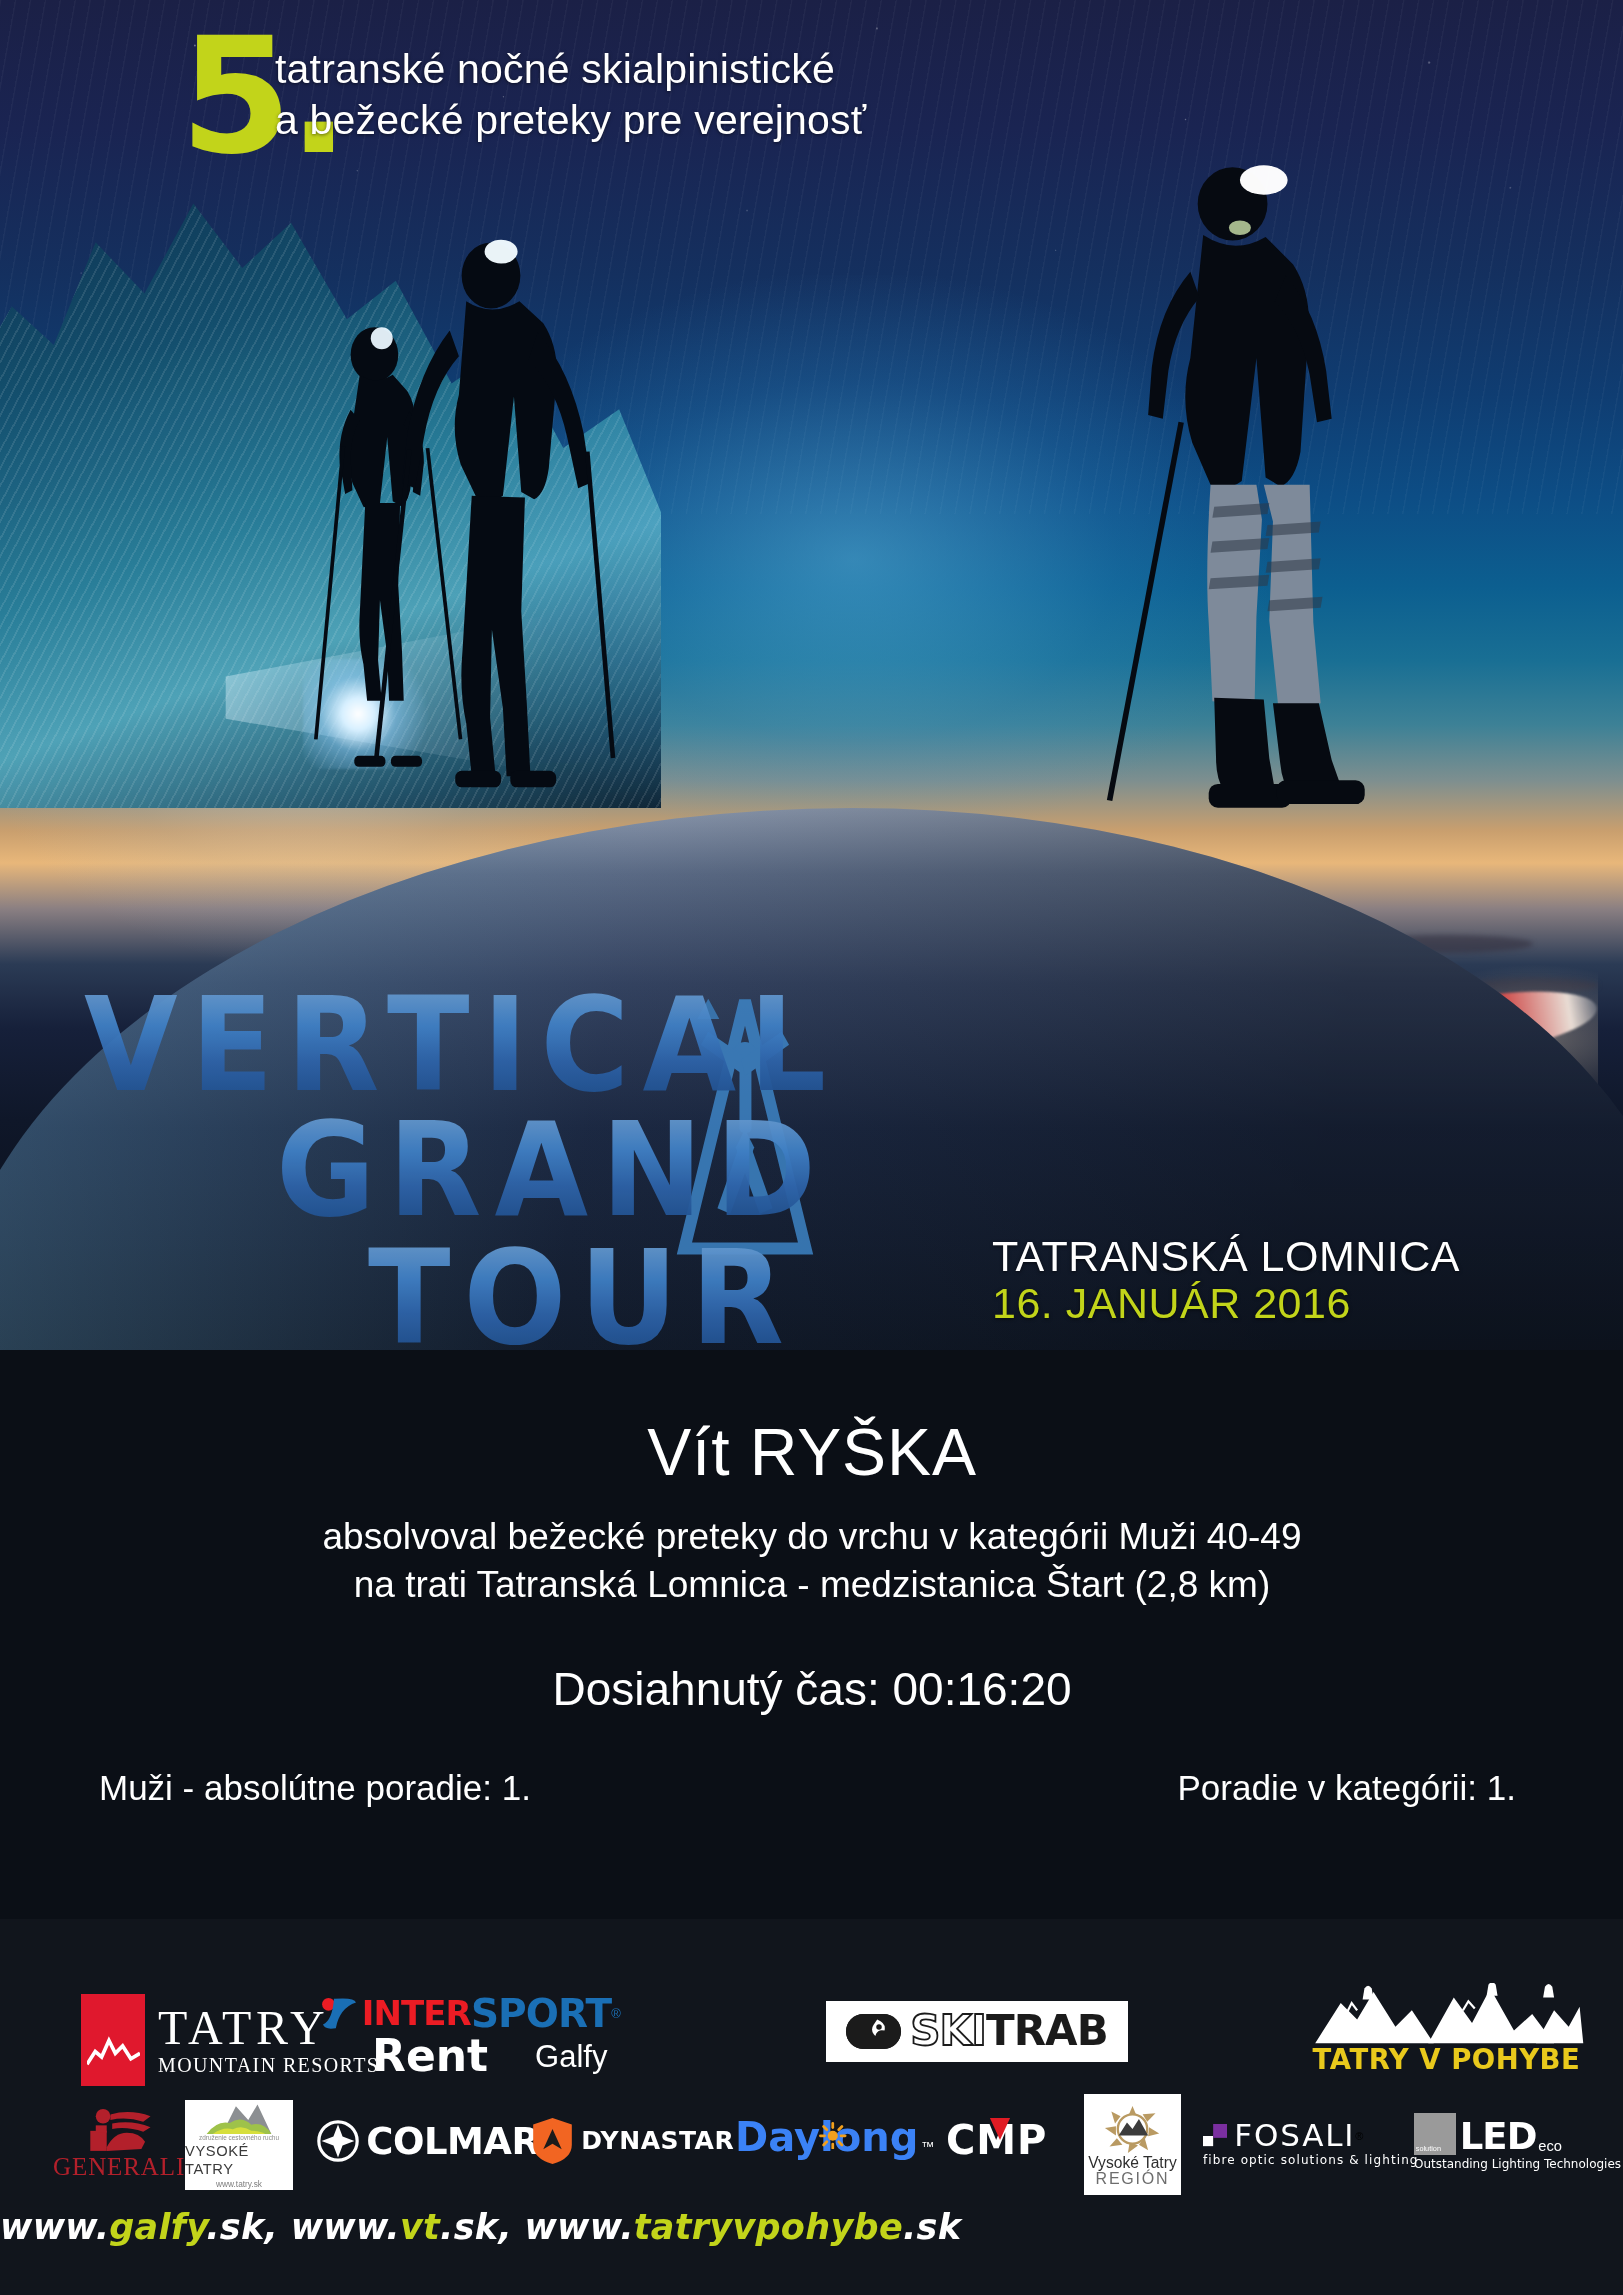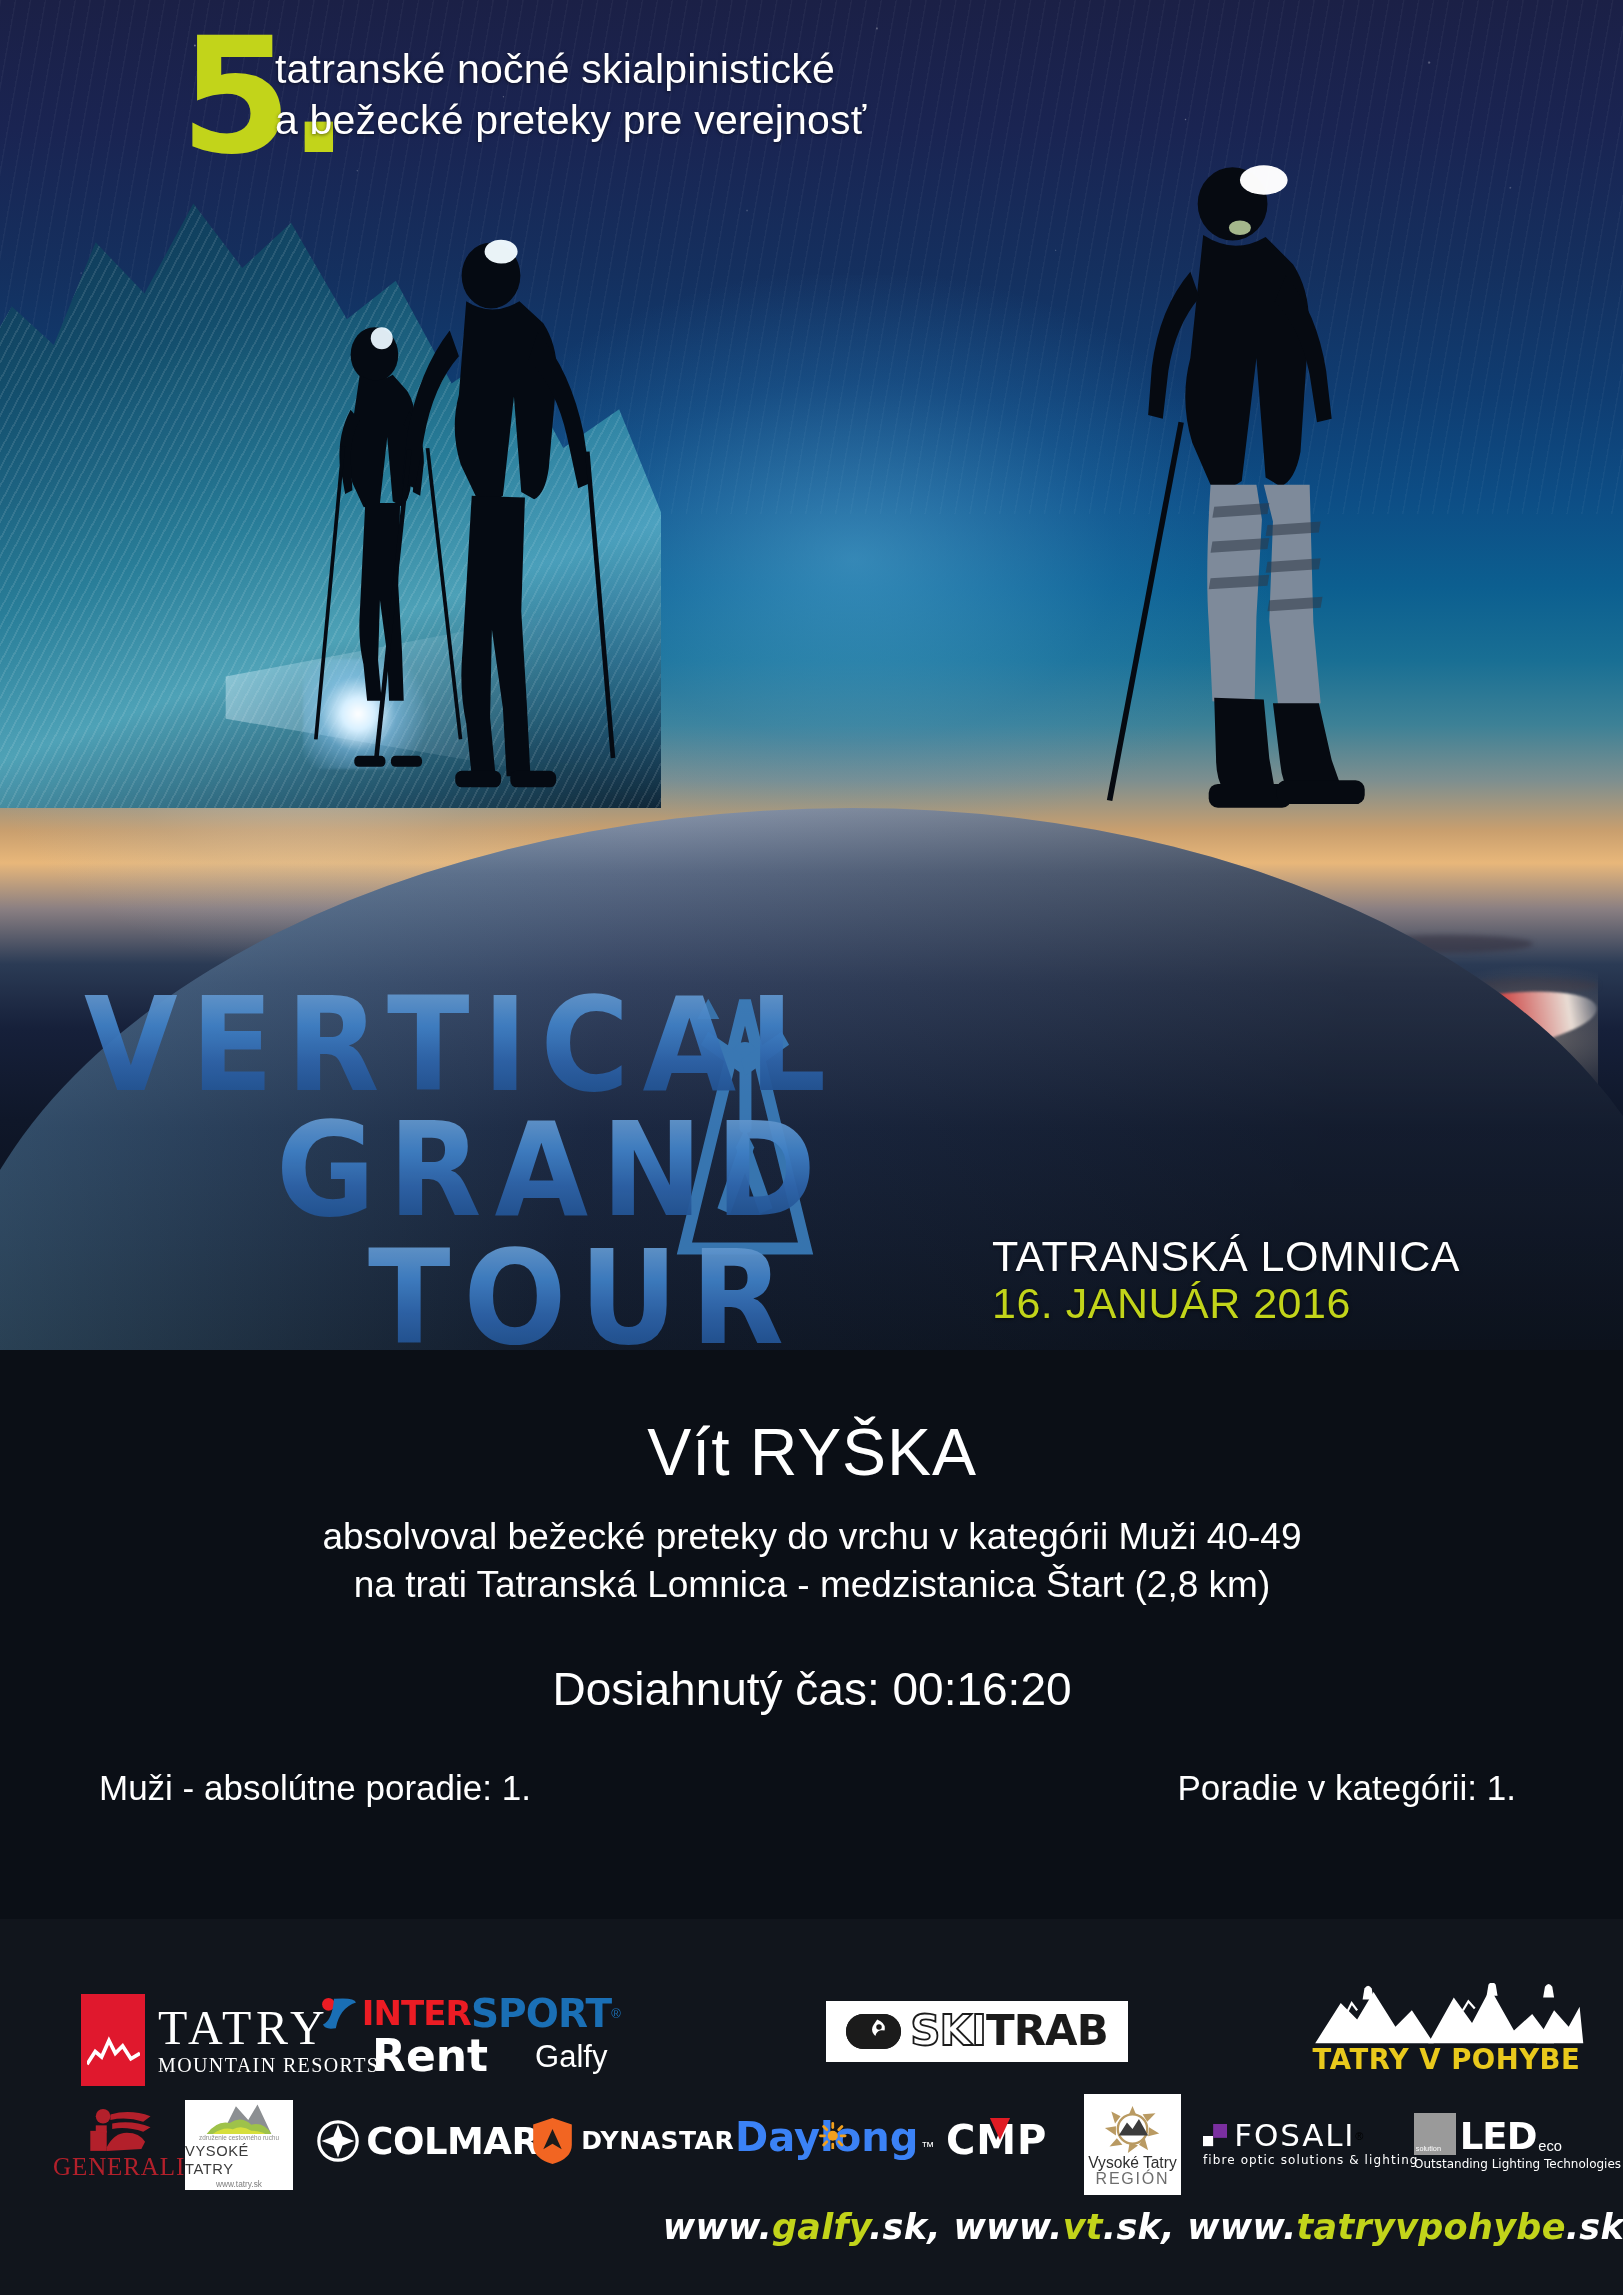--- a/index.html
+++ b/index.html
@@ -297,25 +297,24 @@
   .led{ left:1414px; top:5.5px; flex-direction:column; align-items:flex-start; }
   .led-top{ display:flex; align-items:flex-end; }
   .led-sol{ width:42px; height:42px; background:#9a9a9a; position:relative; margin-right:3.7px; }
   .led-sol span{ position:absolute; left:1.8px; bottom:1.8px; font-size:7.3px; color:#fff; }
   .led-txt{ color:#fff; font-weight:700; font-size:37px; line-height:37px; font-family:"DejaVu Sans", sans-serif; letter-spacing:-0.9px;}
   .led-eco{ color:#fff; font-size:14.7px; line-height:16.5px; margin-left:1.8px; }
   .led-sub{ color:#fff; font-size:12px; line-height:14.7px; margin-top:2.8px; font-family:"DejaVu Sans", sans-serif; }
 
   
   .footer{
-    position:absolute; left:0; top:2206px; width:1624px; text-align:right;
+    position:absolute; left:0; top:2206px; width:1624px; text-align:left;
     font-size:35px; line-height:42px; font-weight:700; font-style:italic;
     color:#ffffff; letter-spacing:0.3px;
     font-family:"DejaVu Sans", sans-serif;
-    padding-left:9px;
   }
   .footer .hl{ color:#c2d41a; }
 </style>
 </head>
 <body>
 
 <div class="hero">
   <div class="hero-stars"></div>
   <div class="hero-rain"></div>
   <div class="mtn-left"></div>

